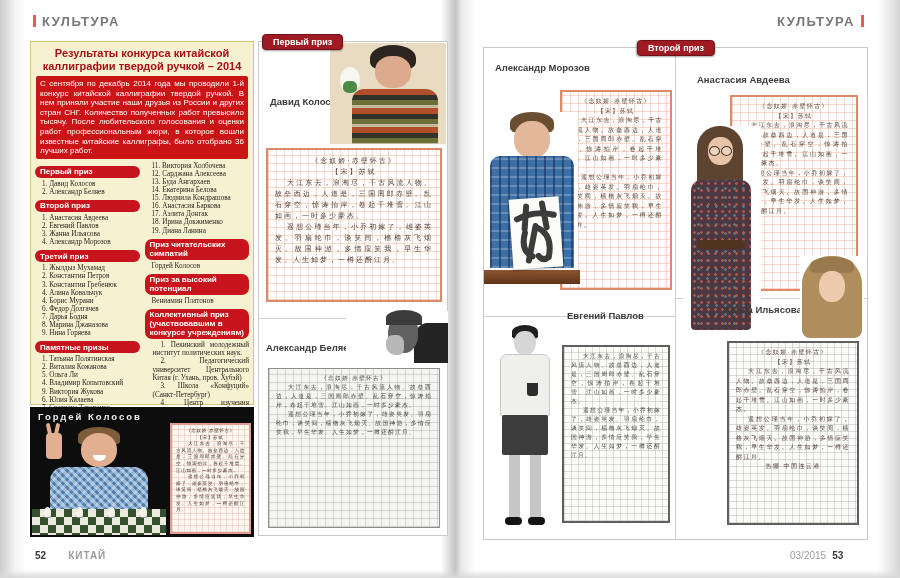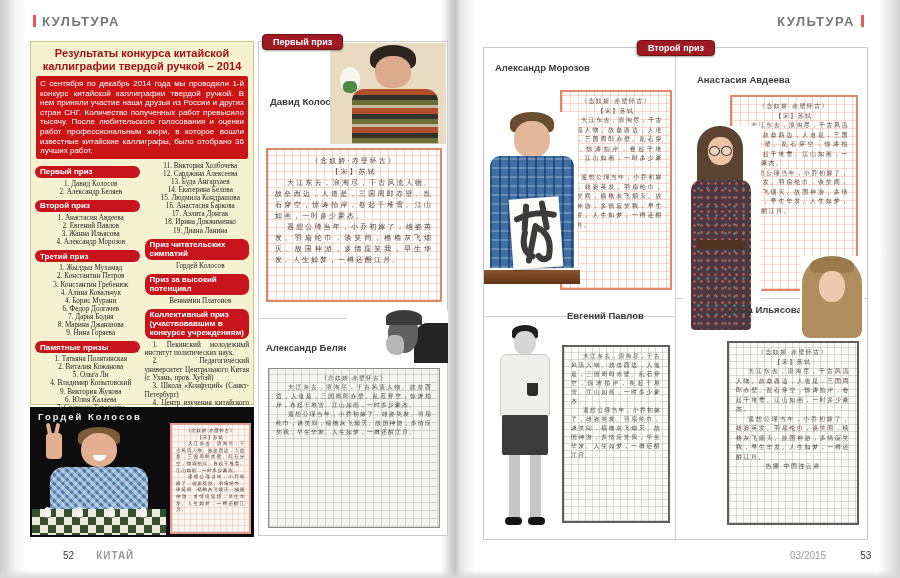--- a/index.html
+++ b/index.html
@@ -20,39 +20,39 @@
        letter-spacing:1.5px;z-index:2;}
   .hdr-left{left:33px;}
   .hdr-right{right:36px;text-align:right;}
   .red-tick{display:inline-block;width:3px;height:12px;background:#e9585c;
             vertical-align:-1px;}
   .hdr-left .red-tick{margin-right:6px;}
   .hdr-right .red-tick{margin-left:6px;}
   .footer{position:absolute;top:550px;font-size:10px;z-index:2;}
   .footer-left{left:35px;}
   .footer-right{left:790px;}
-  .pg-num{font-weight:normal;color:#3a3a3a;margin-left:28px;}
+  .pg-num{font-weight:bold;color:#3a3a3a;}
   .pg-label{color:#9b9b9b;font-weight:bold;letter-spacing:1px;margin-left:22px;}
   .pg-issue{color:#9b9b9b;margin-right:6px;}
 
   
   .results-box{position:absolute;left:30px;top:41px;width:224px;height:364px;z-index:2;
                background:#f6f1d0;border:1px solid #d3c57f;box-sizing:border-box;}
   .results-title{margin:5px 8px 3px;color:#a60f16;font-weight:bold;font-size:11px;
                  line-height:13px;text-align:center;}
   .results-intro{margin:2px 5px 3px;background:#cb1416;color:#fff;font-size:8px;
                  line-height:9.6px;text-align:justify;padding:3px 4px;border-radius:2px;}
   .list-cols{display:flex;padding:0 4px;gap:5px;}
   .list-col{width:50%;}
   .ribbon{background:#c8141c;color:#fff;font-weight:bold;font-size:8px;line-height:9px;
           padding:1.5px 5px;border-radius:7px;margin:4px 0 2px;}
   .list-item{font-family:"Liberation Serif", serif;font-size:7.2px;line-height:8.1px;
-             color:#241f1c;padding-left:7px;text-align:center;}
+             color:#241f1c;padding-left:7px;}
   .list-para{font-family:"Liberation Serif", serif;font-size:7.2px;line-height:8.3px;
-             color:#241f1c;text-align:justify;text-indent:8px;}
+             color:#241f1c;text-align:justify;text-indent:8px;margin-left:8px;}
 
   
   .gordey-box{position:absolute;left:30px;top:407px;width:224px;height:130px;z-index:2;
               background:#0d0d0d;}
   .gordey-name{position:absolute;left:8px;top:4px;color:#ececec;font-weight:bold;
                font-size:9.5px;letter-spacing:2px;}
   .gor-photo{position:absolute;left:2px;top:16px;width:134px;height:112px;overflow:hidden;}
   .gor-hair{position:absolute;left:46px;top:4px;width:42px;height:18px;background:#7d5c39;
             border-radius:50% 50% 20% 20%;}
   .gor-face{position:absolute;left:49px;top:10px;width:36px;height:34px;background:#e2af90;

